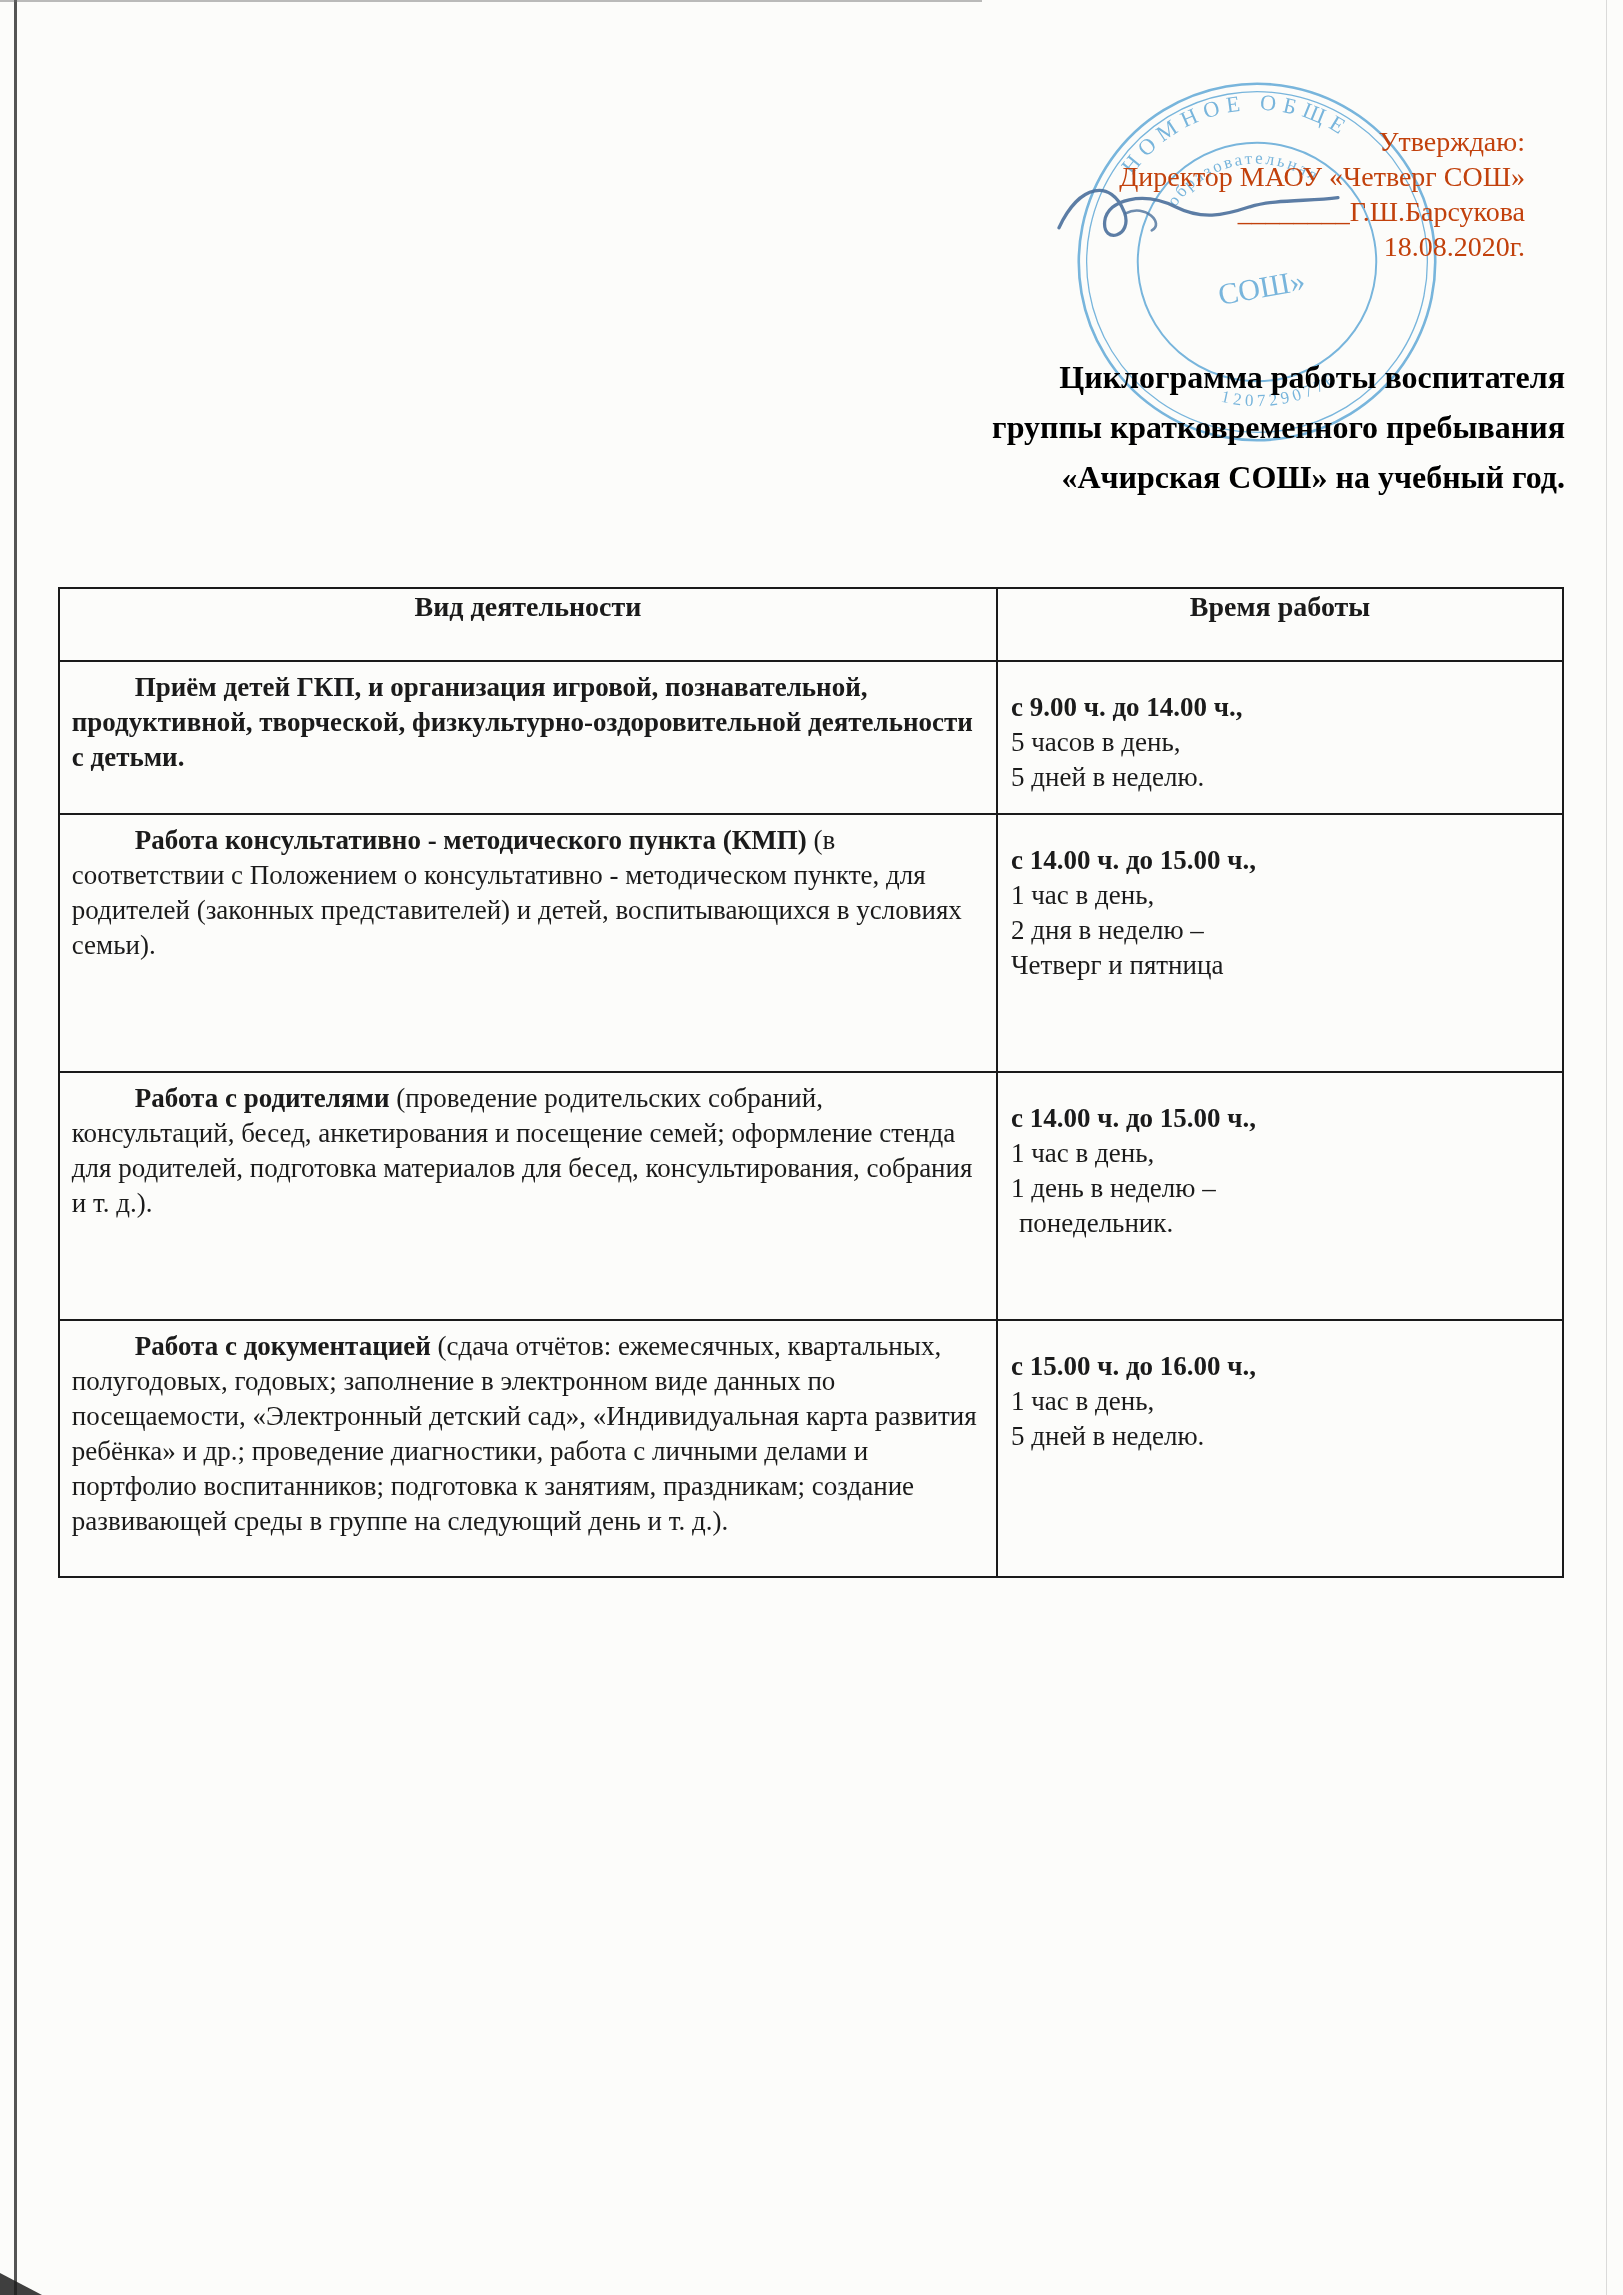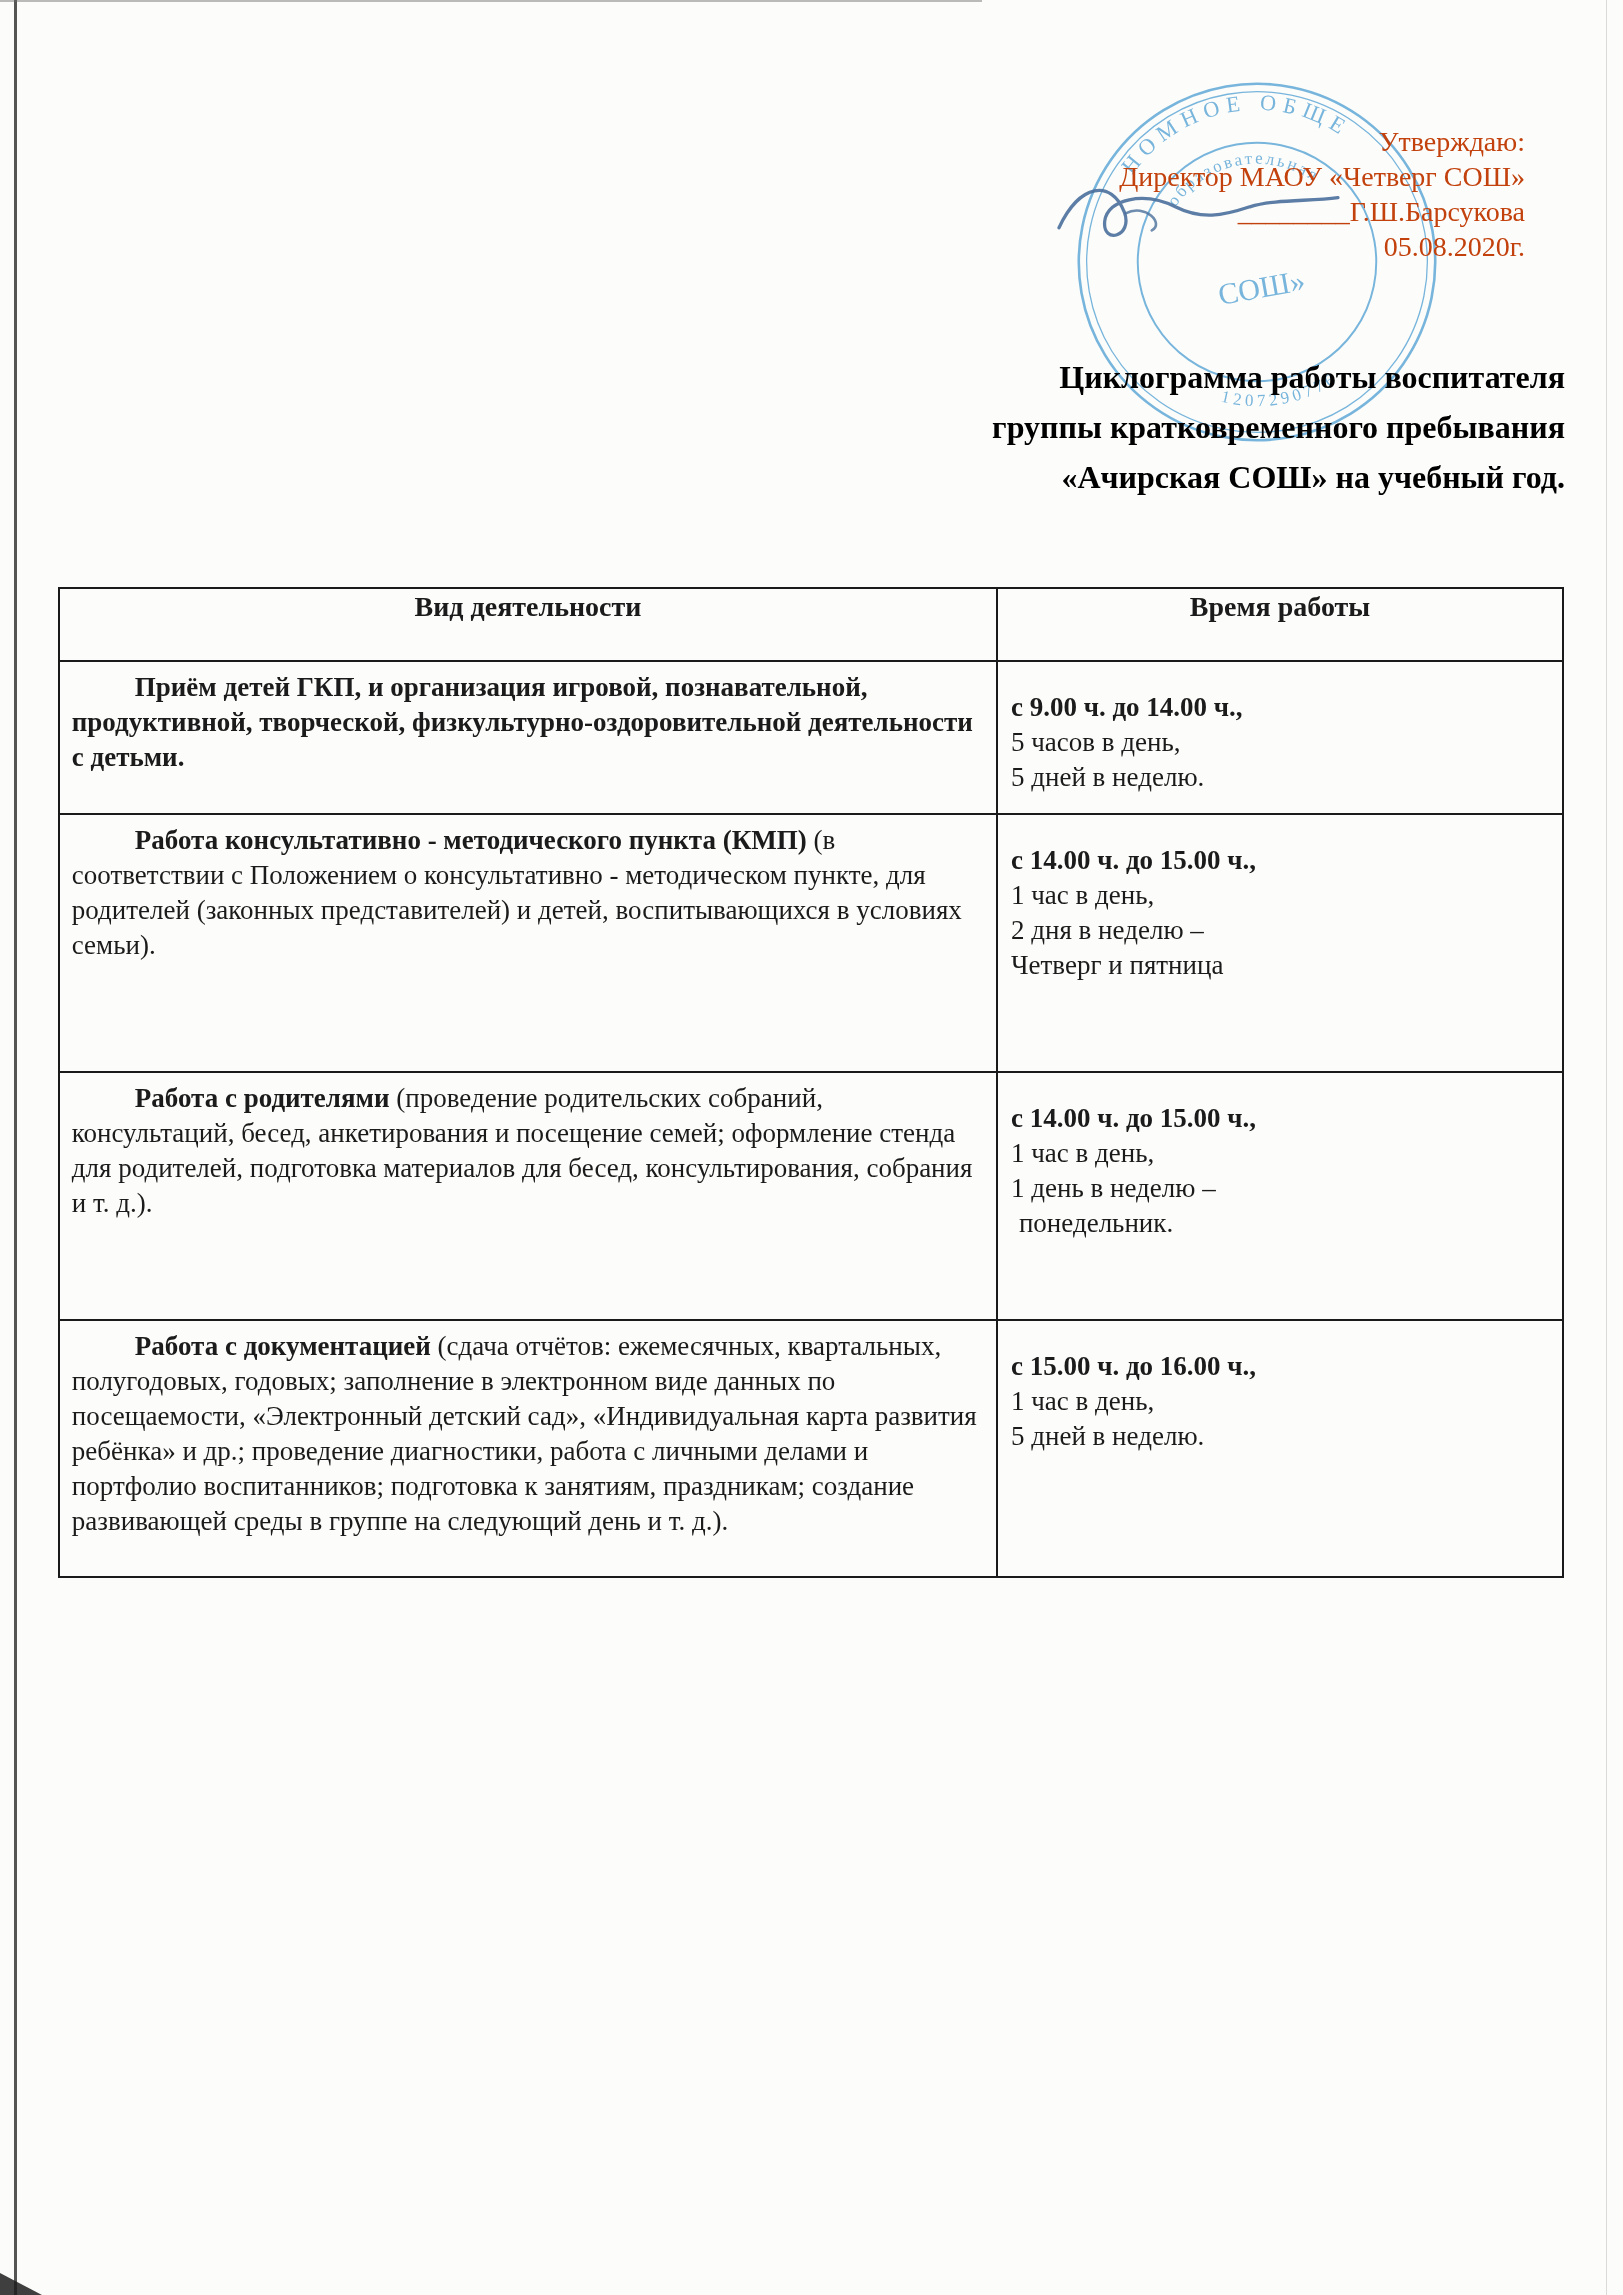--- a/index.html
+++ b/index.html
@@ -144,21 +144,21 @@
 
   <svg class="signature" viewBox="0 0 460 150" aria-hidden="true">
     <path d="M 18,96 C 50,28 98,22 118,72 C 132,110 84,122 88,86 C 92,52 148,40 196,64 C 236,84 268,78 310,64 C 350,52 400,56 445,50" fill="none" stroke="#4a6f9b" stroke-width="5" stroke-linecap="round" opacity="0.9"></path>
     <path d="M 120,74 C 150,58 180,90 160,100" fill="none" stroke="#4a6f9b" stroke-width="4" stroke-linecap="round" opacity="0.8"></path>
   </svg>
 
   <div class="approval">
     <div>Утверждаю:</div>
     <div>Директор МАОУ «Четверг  СОШ»</div>
     <div>________Г.Ш.Барсукова</div>
-    <div>05.08.2020г.</div>
+    <div>18.08.2020г.</div>
   </div>
 
   <div class="doc-title">
     <div>Циклограмма работы воспитателя</div>
     <div>группы кратковременного пребывания</div>
     <div>«Ачирская СОШ» на учебный год.</div>
   </div>
 
   <table class="main">
     <colgroup>

